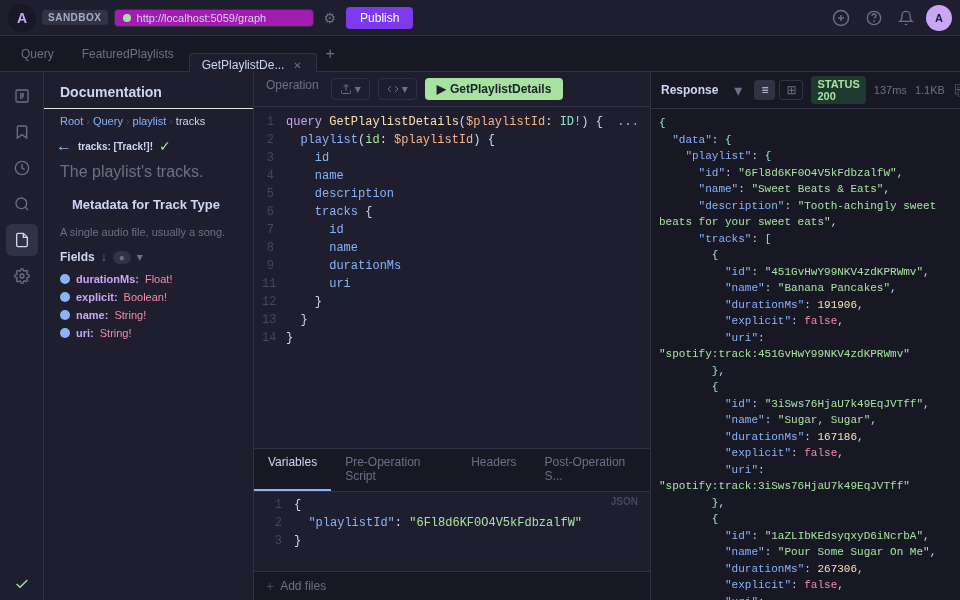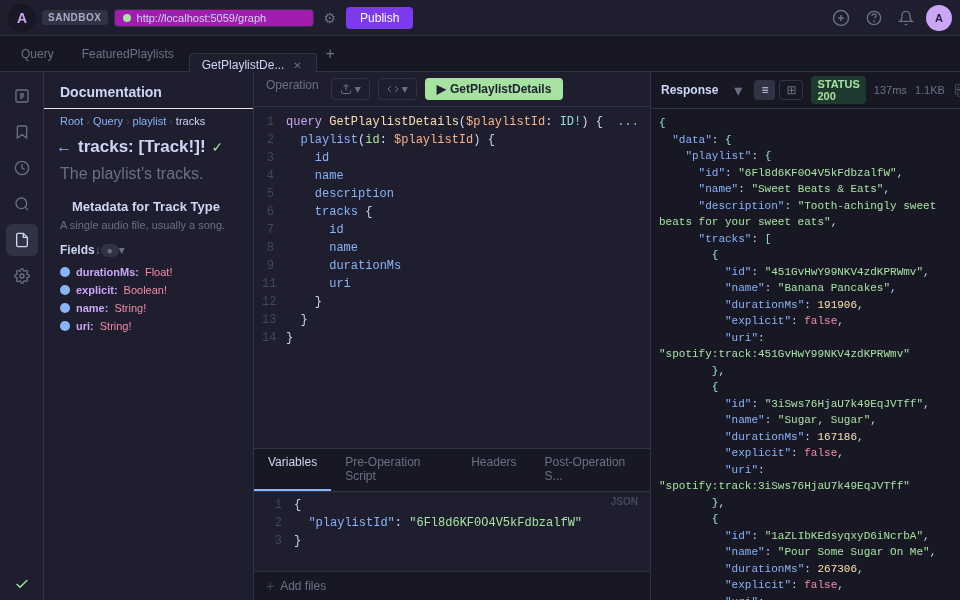--- a/index.html
+++ b/index.html
@@ -238,51 +238,52 @@
     .back-btn {
       background: none;
       border: none;
       color: #89b4fa;
       cursor: pointer;
       font-size: 16px;
       display: flex;
       align-items: center;
     }
     .doc-section-title {
-      font-size: 17px;
+      font-size: 10px;
       font-weight: 600;
       color: #cdd6f4;
     }
     .check-icon {
       color: #a6e3a1;
       font-size: 14px;
     }
     .doc-subtitle {
       padding: 4px 16px 8px;
       font-size: 16px;
       color: #6c7086;
     }
     .doc-type-section {
       padding: 8px 16px 4px;
     }
     .doc-type-title {
       font-size: 13px;
       font-weight: 700;
       color: #cdd6f4;
-      margin-bottom: 5px;
+      margin-bottom: 14px;
       padding-left: 12px;
     }
     .doc-type-desc {
       font-size: 11px;
       color: #6c7086;
       margin-bottom: 8px;
     }
     .fields-header {
       display: flex;
       align-items: center;
+      gap: 6px;
       padding: 0 16px 6px;
     }
     .fields-label {
       font-size: 12px;
       font-weight: 600;
       color: #cdd6f4;
     }
     .fields-toggle {
       background: none;
       border: none;

